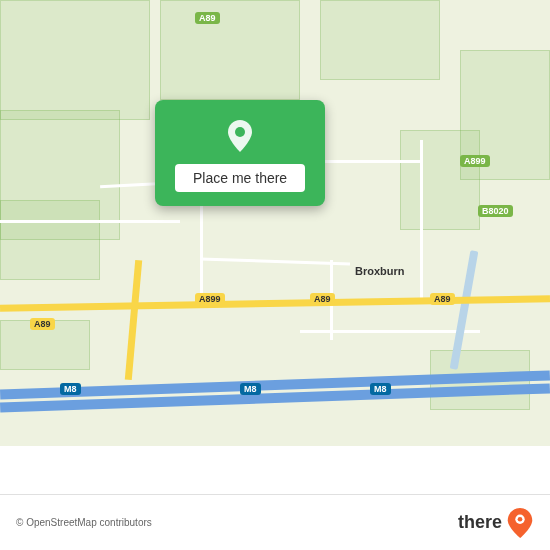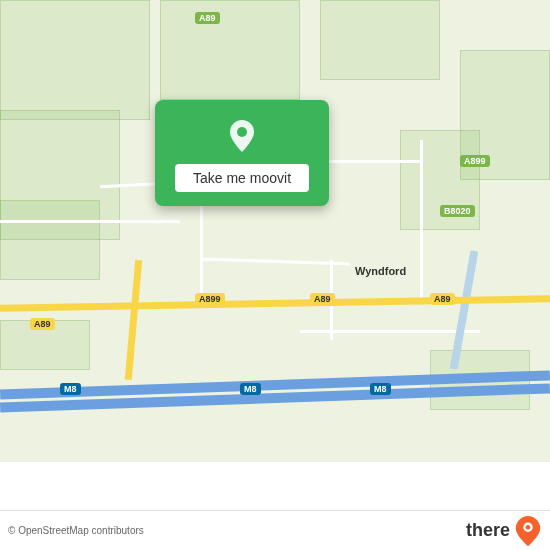--- a/index.html
+++ b/index.html
@@ -210,27 +210,27 @@
       padding: 6px 18px;
       font-size: 14px;
       font-weight: 500;
       color: #333;
       cursor: pointer;
       white-space: nowrap;
     }
 
     
     .bottom-bar {
-      height: 40px;
+      height: 56px;
       background: #fff;
       border-top: 1px solid #e0e0e0;
       display: flex;
       align-items: center;
       justify-content: space-between;
-      padding: 0 8px;
+      padding: 0 16px;
     }
 
     .location-text {
       font-size: 13px;
       color: #333;
     }
 
     .moovit-logo {
       display: flex;
       align-items: center;
@@ -307,45 +307,45 @@
       <div class="road-m8"></div>
 
       <div style="position:absolute;height:10px;background:#6b9fdf;top:393px;left:0;width:100%;transform:rotate(-2deg);"></div>
 
       <div class="road-label road-label-green" style="top: 12px; left: 195px;">
         <span>A89</span>
       </div>
       <div class="road-label road-label-green" style="top: 155px; left: 460px;">
         <span>A899</span>
       </div>
-      <div class="road-label road-label-green" style="top: 205px; left: 440px;">
+      <div class="road-label road-label-green" style="top: 205px; left: 478px;">
         <span>B8020</span>
       </div>
       <div class="road-label" style="top: 293px; left: 195px;">A899</div>
       <div class="road-label" style="top: 293px; left: 310px;">A89</div>
       <div class="road-label" style="top: 293px; left: 430px;">A89</div>
       <div class="road-label road-label-blue" style="top: 383px; left: 60px;">M8</div>
       <div class="road-label road-label-blue" style="top: 383px; left: 240px;">M8</div>
       <div class="road-label road-label-blue" style="top: 383px; left: 370px;">M8</div>
       <div class="road-label" style="top: 318px; left: 30px;">A89</div>
 
       <div class="town-label" style="top: 265px; left: 355px;">
-        <span>Wyndford</span>
+        <span>Broxburn</span>
       </div>
 
       <div class="popup-card" style="top: 100px; left: 155px;">
         <div class="popup-pin">
           <svg viewBox="0 0 38 38" xmlns="http://www.w3.org/2000/svg">
 
             <path d="M19 3 C12.4 3 7 8.4 7 15 C7 23 19 35 19 35 C19 35 31 23 31 15 C31 8.4 25.6 3 19 3 Z" fill="white" opacity="0.9"></path>
 
             <circle cx="19" cy="15" r="5" fill="#3cb55a"></circle>
           </svg>
         </div>
-        <button class="popup-button">Take me moovit</button>
+        <button class="popup-button">Place me there</button>
       </div>
 
     </div>
   </div>
 
   <div class="bottom-bar">
     <div style="display:flex;flex-direction:column;gap:2px;">
       <div class="copyright">© OpenStreetMap contributors</div>
     </div>
     <div class="moovit-logo">

